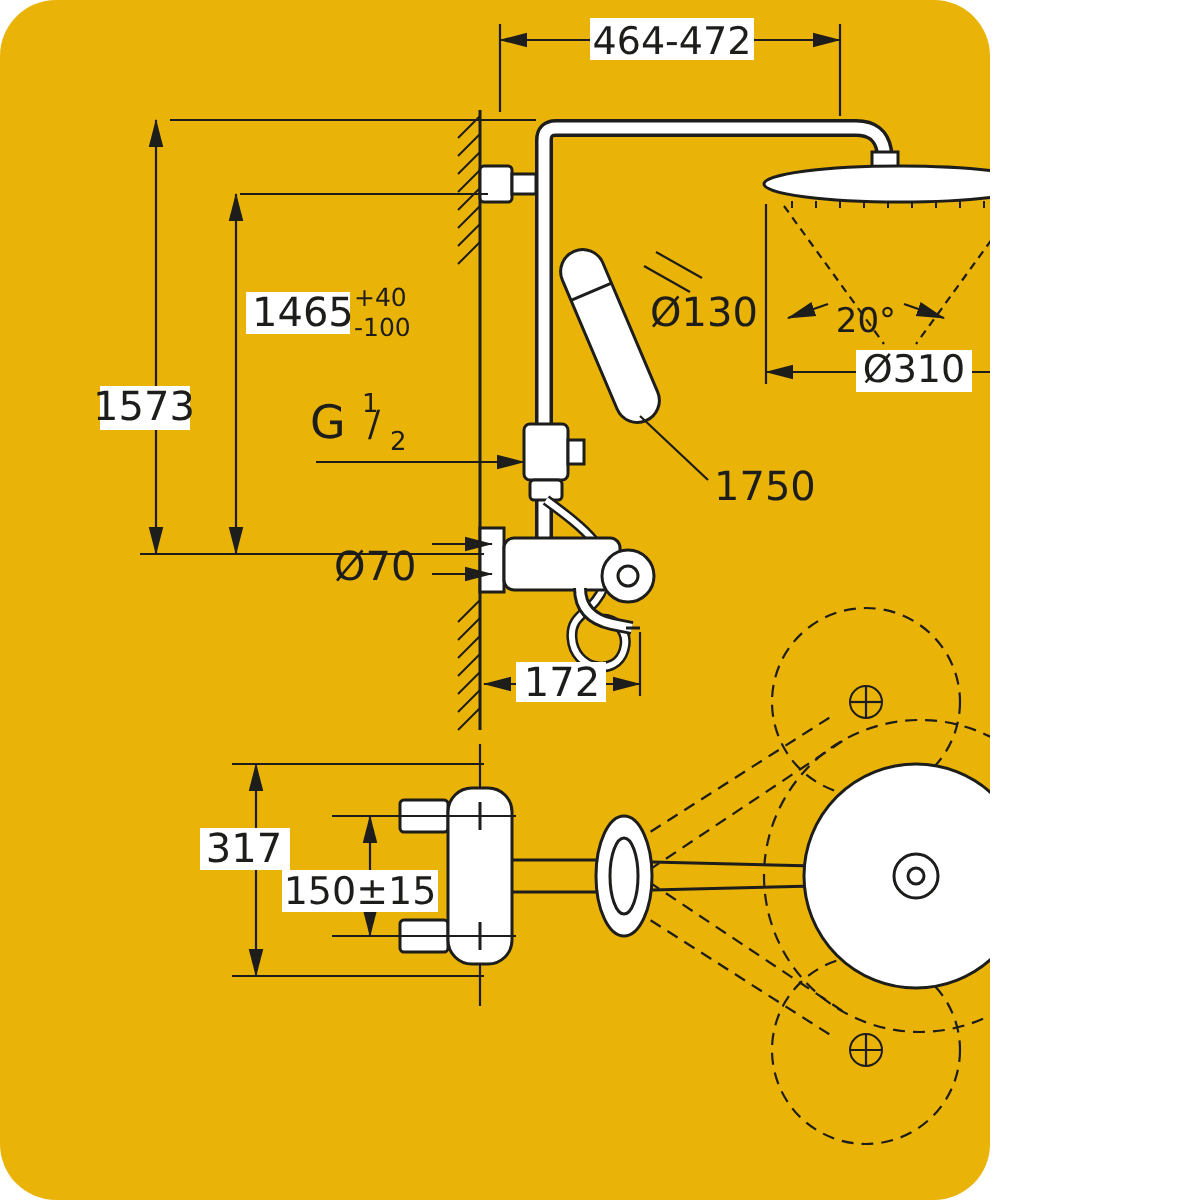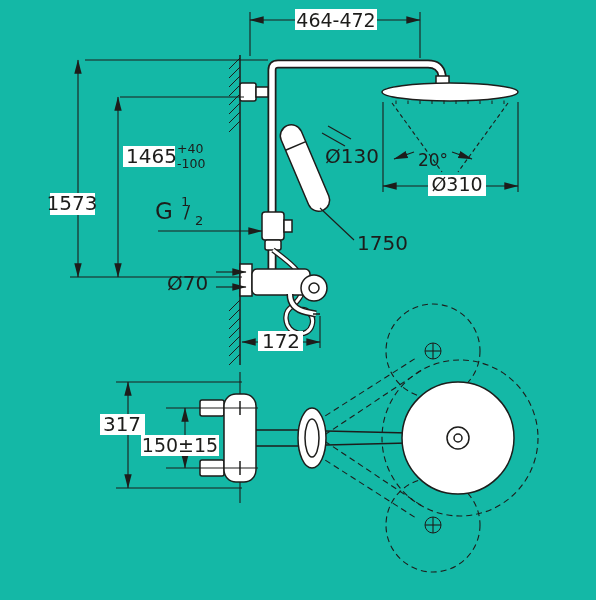--- a/index.html
+++ b/index.html
@@ -1,16 +1,16 @@
 <!DOCTYPE html>
 <html><head>
 <meta charset="utf-8">
 <style>
   html,body{margin:0;padding:0;background:#ffffff;}
-  .stage{width:596px;height:600px;background:#14b8a6;position:relative;overflow:hidden;}
+  .stage{width:495px;height:600px;background:#eab308;position:relative;overflow:hidden;border-radius:28px;}
   svg{display:block;}
   .dl{stroke:#1d1d1b;stroke-width:1.1;fill:none;}
   .ol{stroke:#1d1d1b;stroke-width:1.5;fill:none;}
   .of{stroke:#1d1d1b;stroke-width:1.5;fill:#fff;}
   .thin{stroke-width:1;}
   .dash{stroke-dasharray:6 4;}
   .dash2{stroke-dasharray:4 3;}
   .po{stroke:#1d1d1b;stroke-width:9;fill:none;}
   .pi{stroke:#fff;stroke-width:5.5;fill:none;}
   .ho{stroke:#1d1d1b;stroke-width:5.5;fill:none;}

